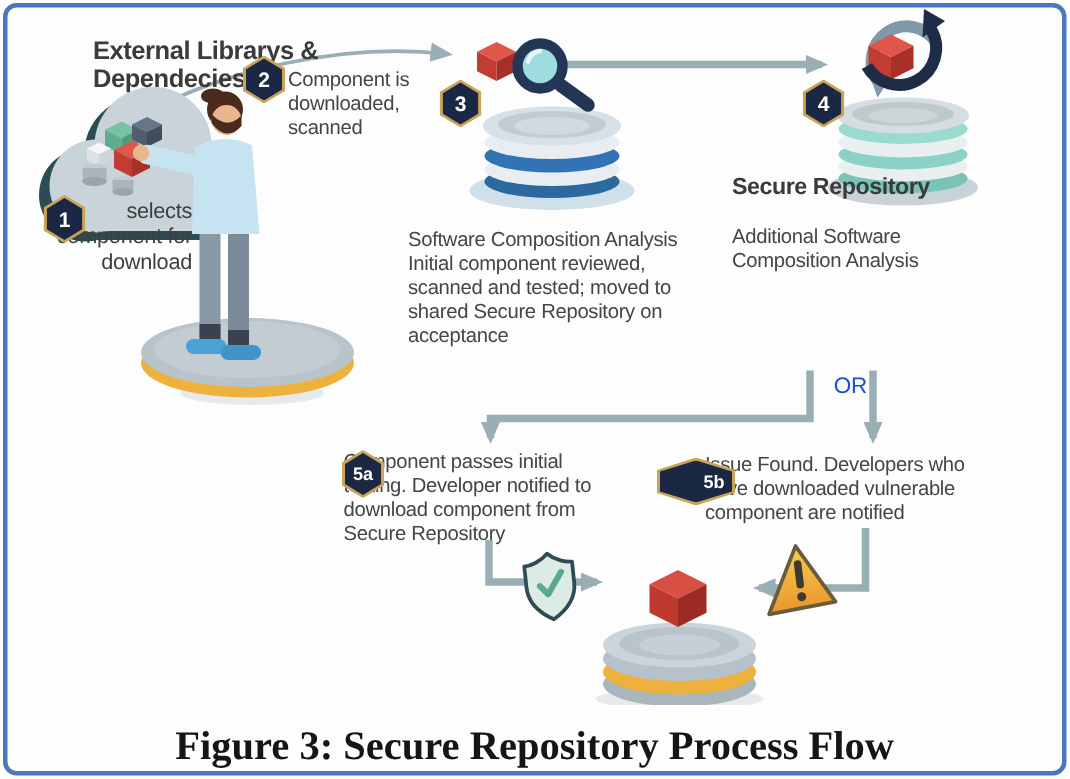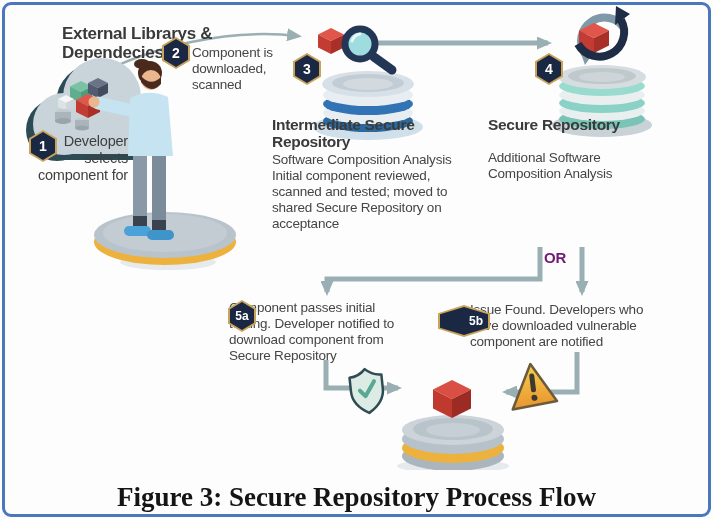--- a/index.html
+++ b/index.html
@@ -6,21 +6,21 @@
   .frame{position:relative;width:713px;height:519px;background:#fdfdfd;overflow:hidden;
          font-family:"Liberation Sans",sans-serif;}
   .frame-border{position:absolute;inset:2px;border:3px solid var(--border,#4b77bb);
                 border-radius:9px;pointer-events:none;z-index:6;}
   .canvas{position:absolute;left:0;top:0;z-index:0;}
   .txt{position:absolute;z-index:2;color:var(--body,#454545);font-size:13.5px;
        line-height:1.18;letter-spacing:-0.2px;}
   .ttl{position:absolute;z-index:2;color:var(--ink,#3a3a3a);font-weight:bold;
        font-size:15.5px;line-height:1.1;letter-spacing:-0.3px;}
   .ext{font-size:17px;}
-  .or{font-weight:bold;color:#701a75;font-size:15px;text-align:left;}
+  .or{font-weight:normal;color:#1d4ed8;font-size:15px;text-align:right;}
   .right{text-align:right;}
   .txt ul{margin:0;padding:0 0 0 15px;}
   .txt li{margin:0 0 7px 0;}
   .hex{position:absolute;width:28px;height:32px;z-index:3;
        clip-path:polygon(50% 0,100% 26%,100% 74%,50% 100%,0 74%,0 26%);
        background:var(--hex-ring,#c9a35a);display:flex;align-items:center;justify-content:center;}
   .hex .inner{position:absolute;inset:2px;
        clip-path:polygon(50% 0,100% 26%,100% 74%,50% 100%,0 74%,0 26%);
        background:var(--hex-fill,#1b2844);}
   .hex .num{position:relative;z-index:1;color:#fff;font-weight:bold;font-size:14px;}
@@ -210,28 +210,27 @@
       <span class="num">5a</span>
     </div>
   <div class="hex sm" style="left:438px;top:305px;padding-left:24px;">
     <span class="inner"></span>
       <span class="num">5b</span>
     </div>
 
   <div class="ttl ext" style="left:18px;top:25px;width:155px;margin-left:44px;">External Librarys &amp; Dependecies</div>
 
   <div class="txt right" style="left:30px;top:133px;width:98px;font-size:14.5px;color:#3f3f3f;">
-    <span style="display:block">Developer</span>
     <span style="display:block">selects</span>
     <span style="display:block">component for</span>
+    <span style="display:block">download</span>
   </div>
 
   <div class="txt" style="left:192px;top:45px;width:100px;">Component is downloaded, scanned</div>
 
-  <div class="ttl" style="left:272px;top:116px;width:176px;">Intermediate Secure Repository</div>
   <div class="txt" style="left:272px;top:152px;width:196px;">Software Composition Analysis Initial component reviewed, scanned and tested; moved to shared Secure Repository on acceptance</div>
 
   <div class="ttl" style="left:488px;top:116px;width:180px;">Secure Repository</div>
   <div class="txt" style="left:488px;top:150px;width:170px;">Additional Software Composition Analysis</div>
 
   <div class="txt or" style="left:544px;top:249px;width:34px;">OR</div>
 
   <div class="txt" style="left:229px;top:300px;width:176px;">Component passes initial testing. Developer notified to download component from Secure Repository</div>
   <div class="txt" style="left:470px;top:302px;width:198px;">Issue Found. Developers who have downloaded vulnerable component are notified</div>
 

